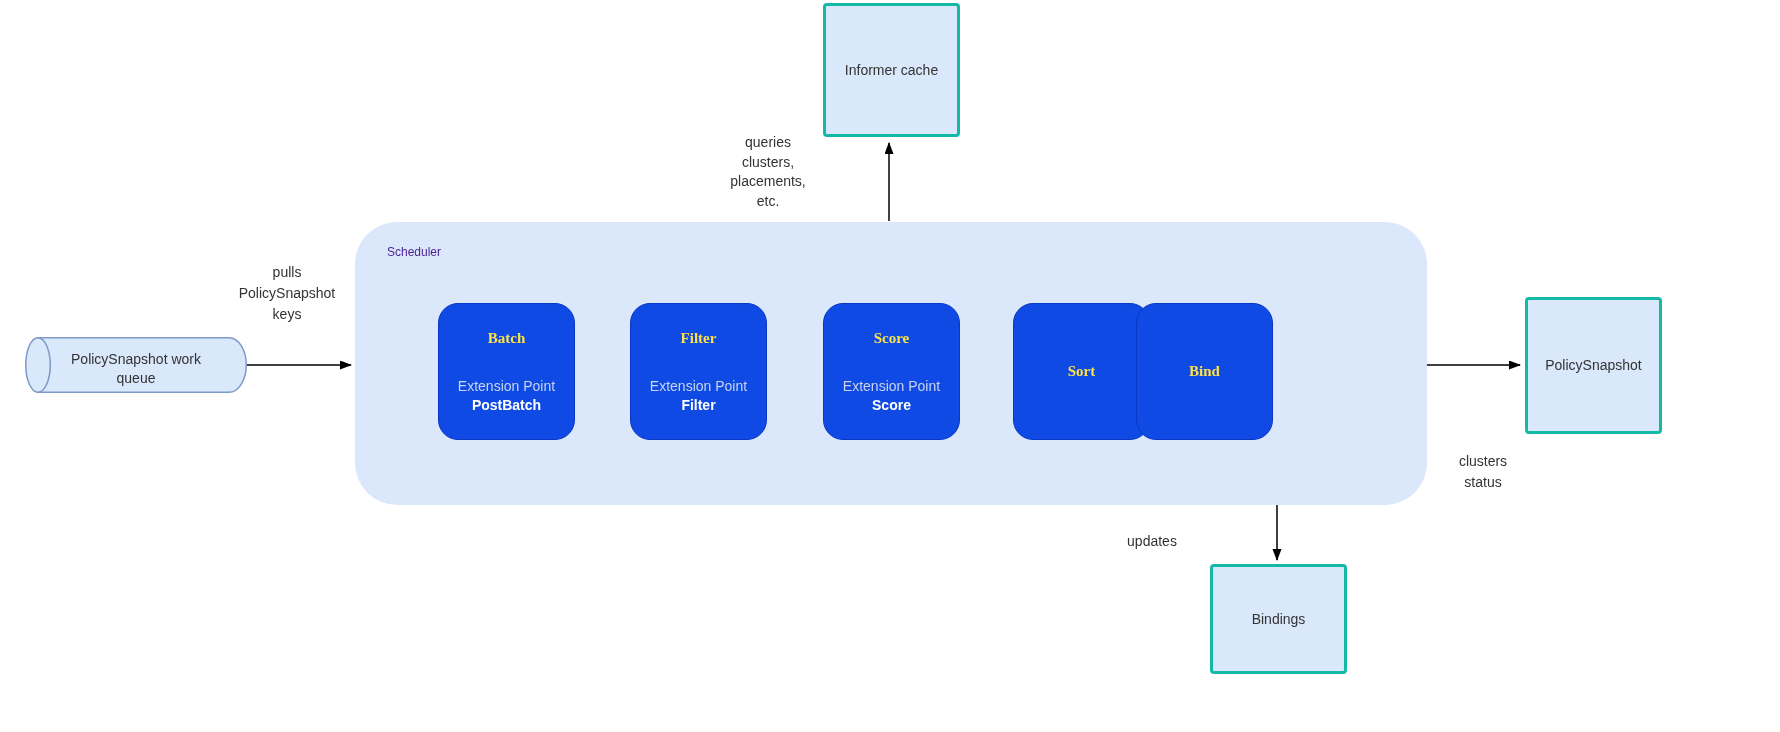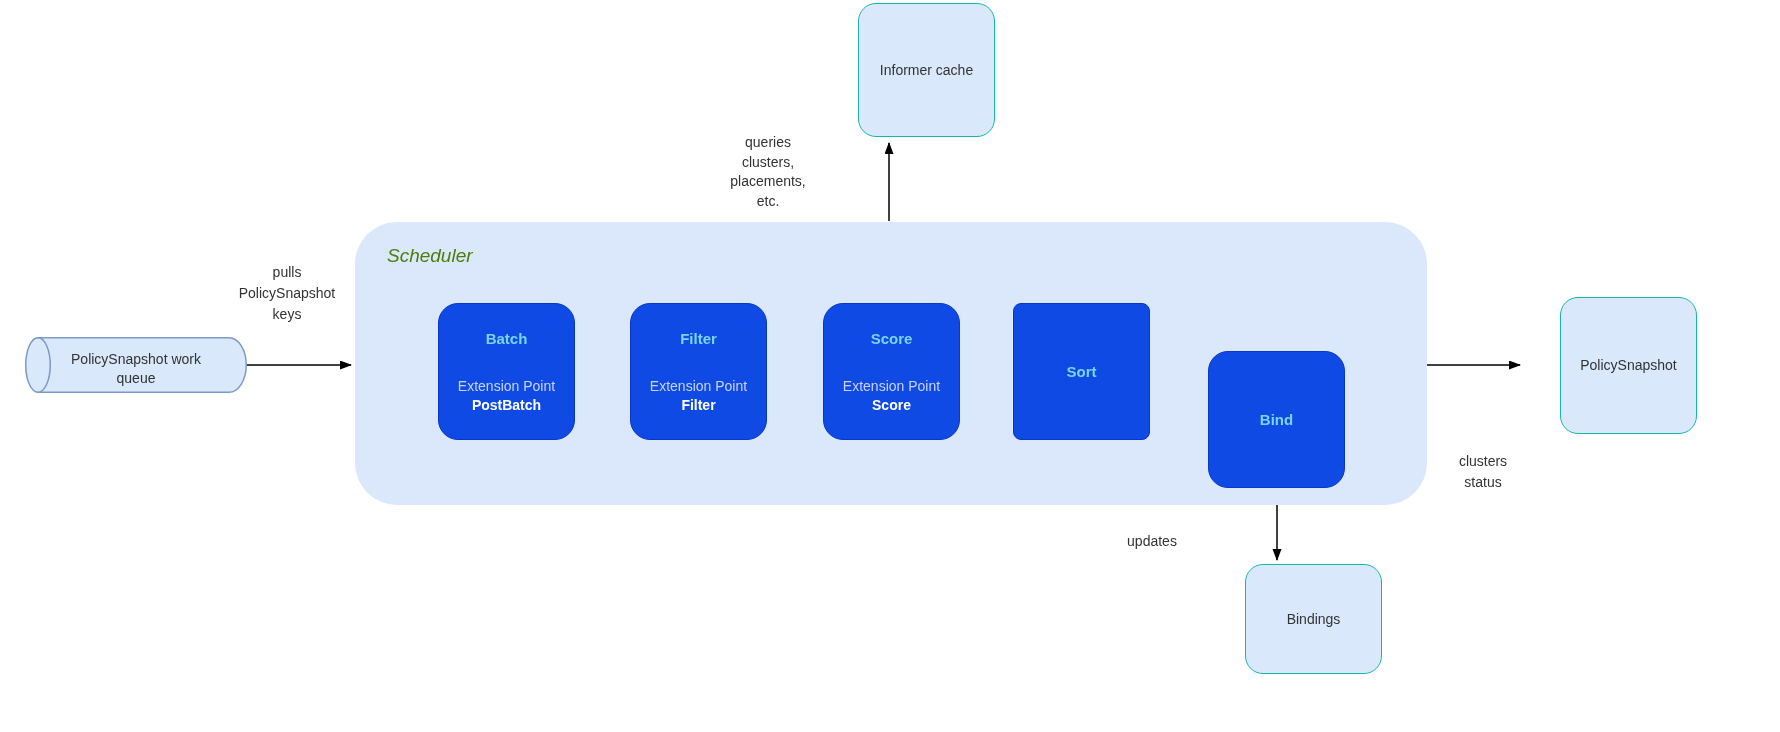--- a/index.html
+++ b/index.html
@@ -20,66 +20,65 @@
     left: 0; top: 0;
     width: 1780px;
     height: 732px;
     pointer-events: none;
   }
   
   .node-light {
     position: absolute;
     box-sizing: border-box;
     background: #dae8fc;
-    border: 1px solid #14b8a6;
-    border-radius: 18px;
+    border: 3px solid #14b8a6;
+    border-radius: 4px;
     display: flex;
     align-items: center;
     justify-content: center;
     text-align: center;
     font-size: 14px;
     color: #333333;
     line-height: 19px;
-    margin-left: 35px;
   }
   
   .container-box {
     position: absolute;
     left: 355px; top: 222px;
     width: 1072px; height: 283px;
     background: #dbe8fb;
     border-radius: 42px;
   }
   .container-label {
     position: absolute;
     left: 32px; top: 23px;
-    font-size: 19px;
-    color: #4d7c0f;
-    font-style: italic;
+    font-size: 12px;
+    color: #4c1d95;
   }
   
   .stage {
     position: absolute;
     top: 303px;
     width: 137px; height: 137px;
     box-sizing: border-box;
     background: #0e4ae3;
     border: 1px solid #0937c6;
     border-radius: 20px;
     display: flex;
     flex-direction: column;
     align-items: center;
     justify-content: center;
     text-align: center;
   }
   .stage-title {
     font-size: 15px;
     font-weight: bold;
-    color: #7dd3fc;
-    line-height: 19px;
+    color: #fde047;
+    line-height: 19px;
+    font-family: Liberation Serif, serif;
   }
   .stage-sub {
     margin-top: 29px;
     font-size: 14px;
     color: #c9d3ef;
     line-height: 19px;
   }
   .stage-ext {
     font-weight: bold;
     color: #ffffff;
@@ -184,25 +183,25 @@
   </div>
 
   <div class="stage" style="left:823px;">
     <div class="stage-title">Score</div>
     <div class="stage-sub">
       <div>Extension Point</div>
       <div class="stage-ext">Score</div>
     </div>
   </div>
 
-  <div class="stage" style="left:1013px;border-radius:8px;">
+  <div class="stage" style="left:1013px;">
     <div class="stage-title">Sort</div>
   </div>
 
-  <div class="stage" style="left:1208px;margin-top:48px;">
+  <div class="stage" style="left:1136px;">
     <div class="stage-title">Bind</div>
   </div>
 
   <div class="node-light" style="left:1525px; top:297px; width:137px; height:137px;">
     <span>PolicySnapshot</span>
   </div>
 
   <div class="edge-label lbl-updates">
     <div>clusters</div>
     <div>status</div>

